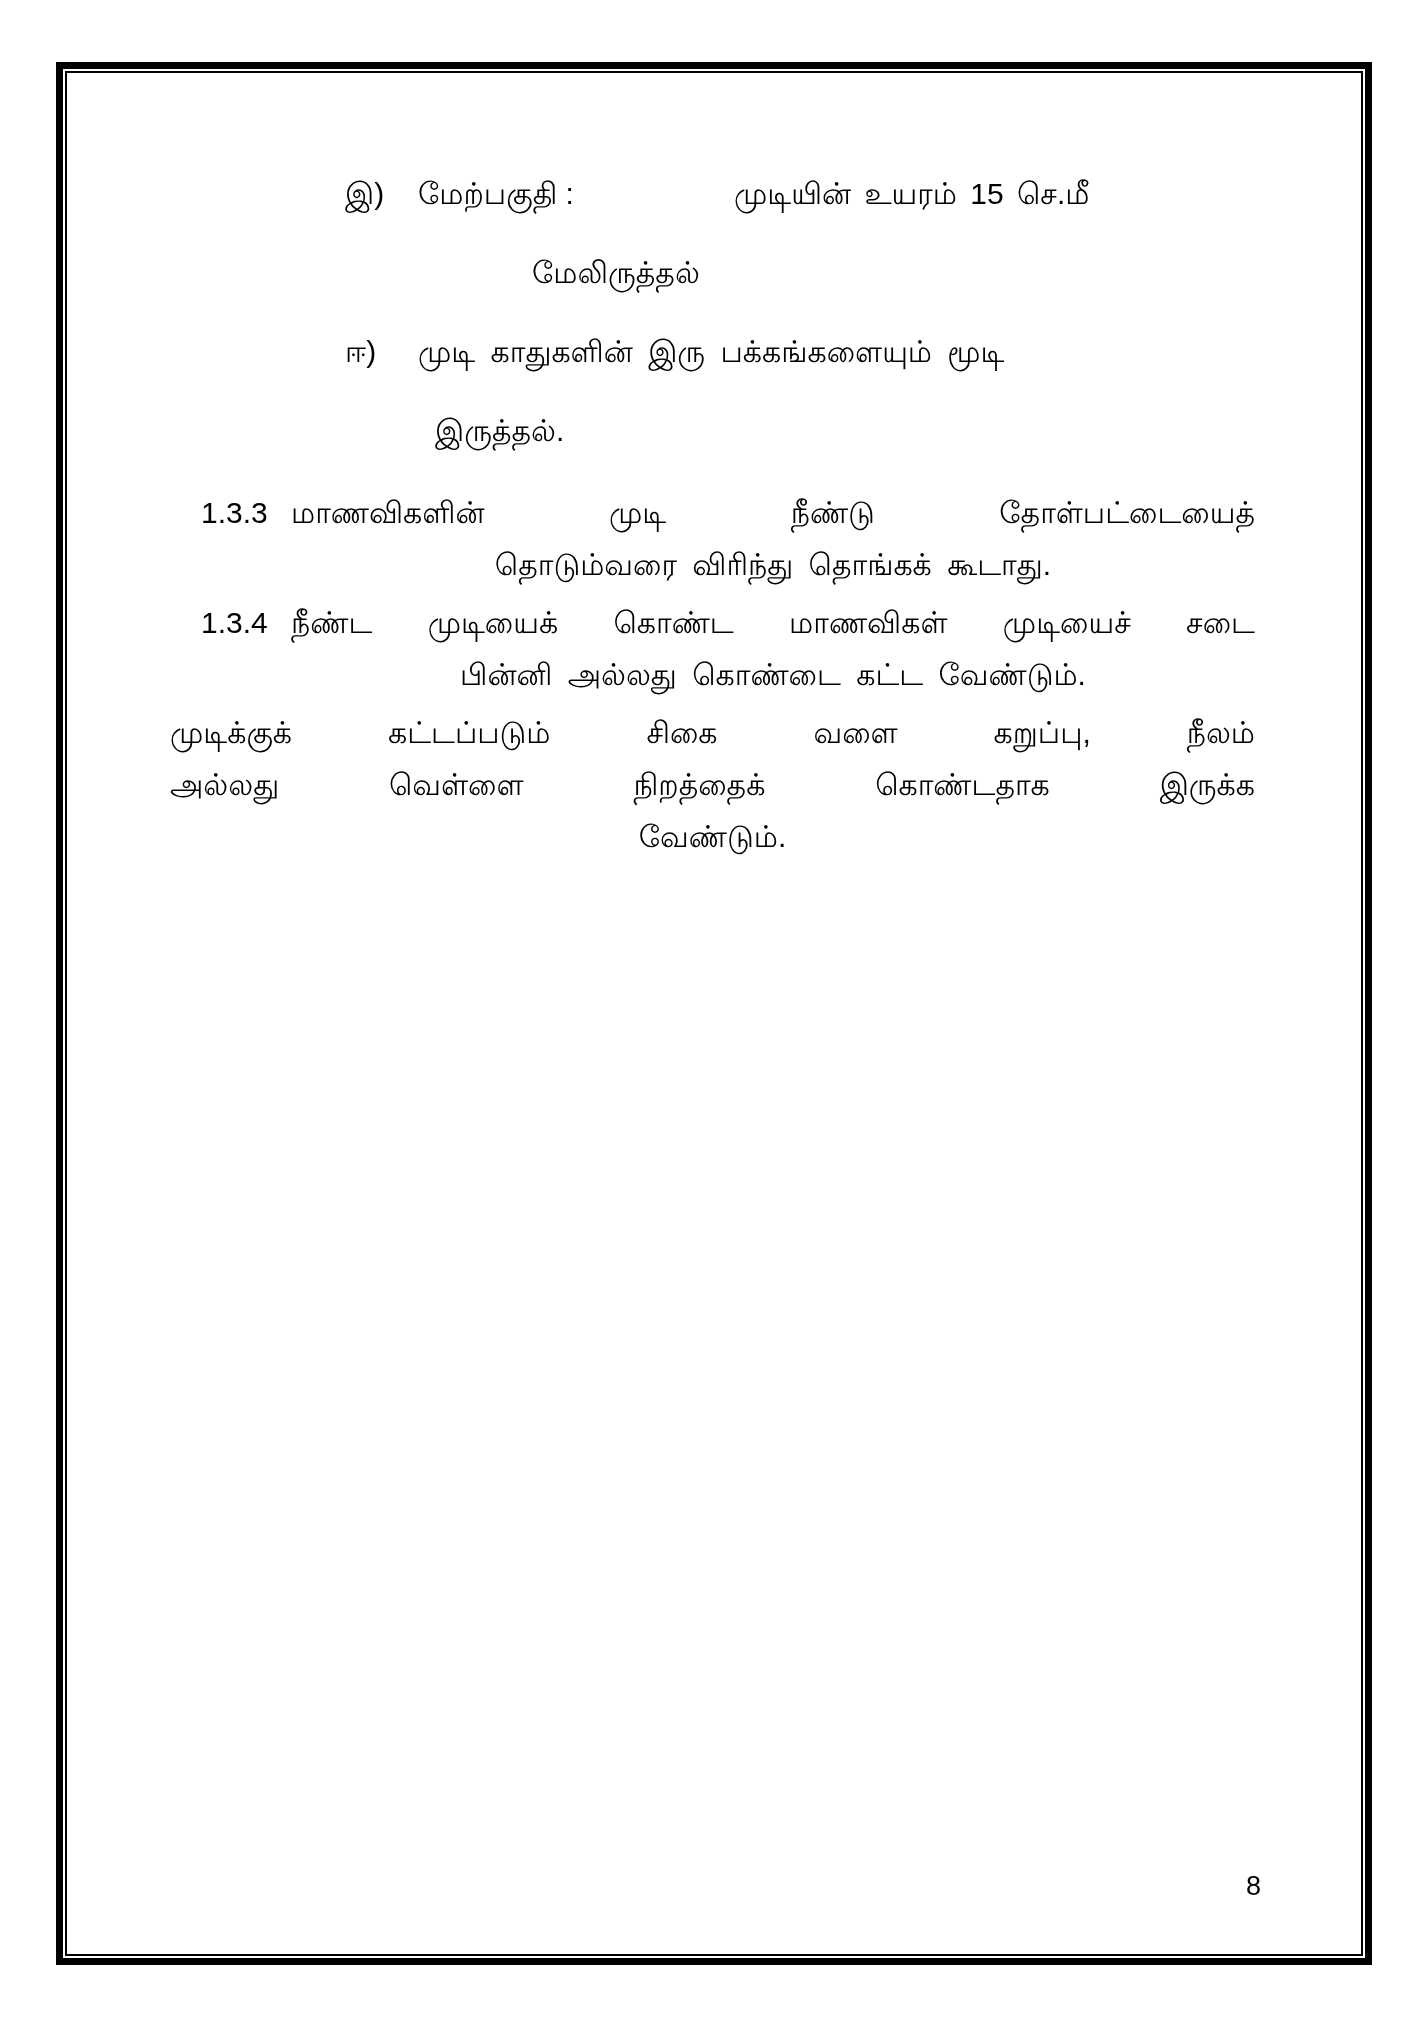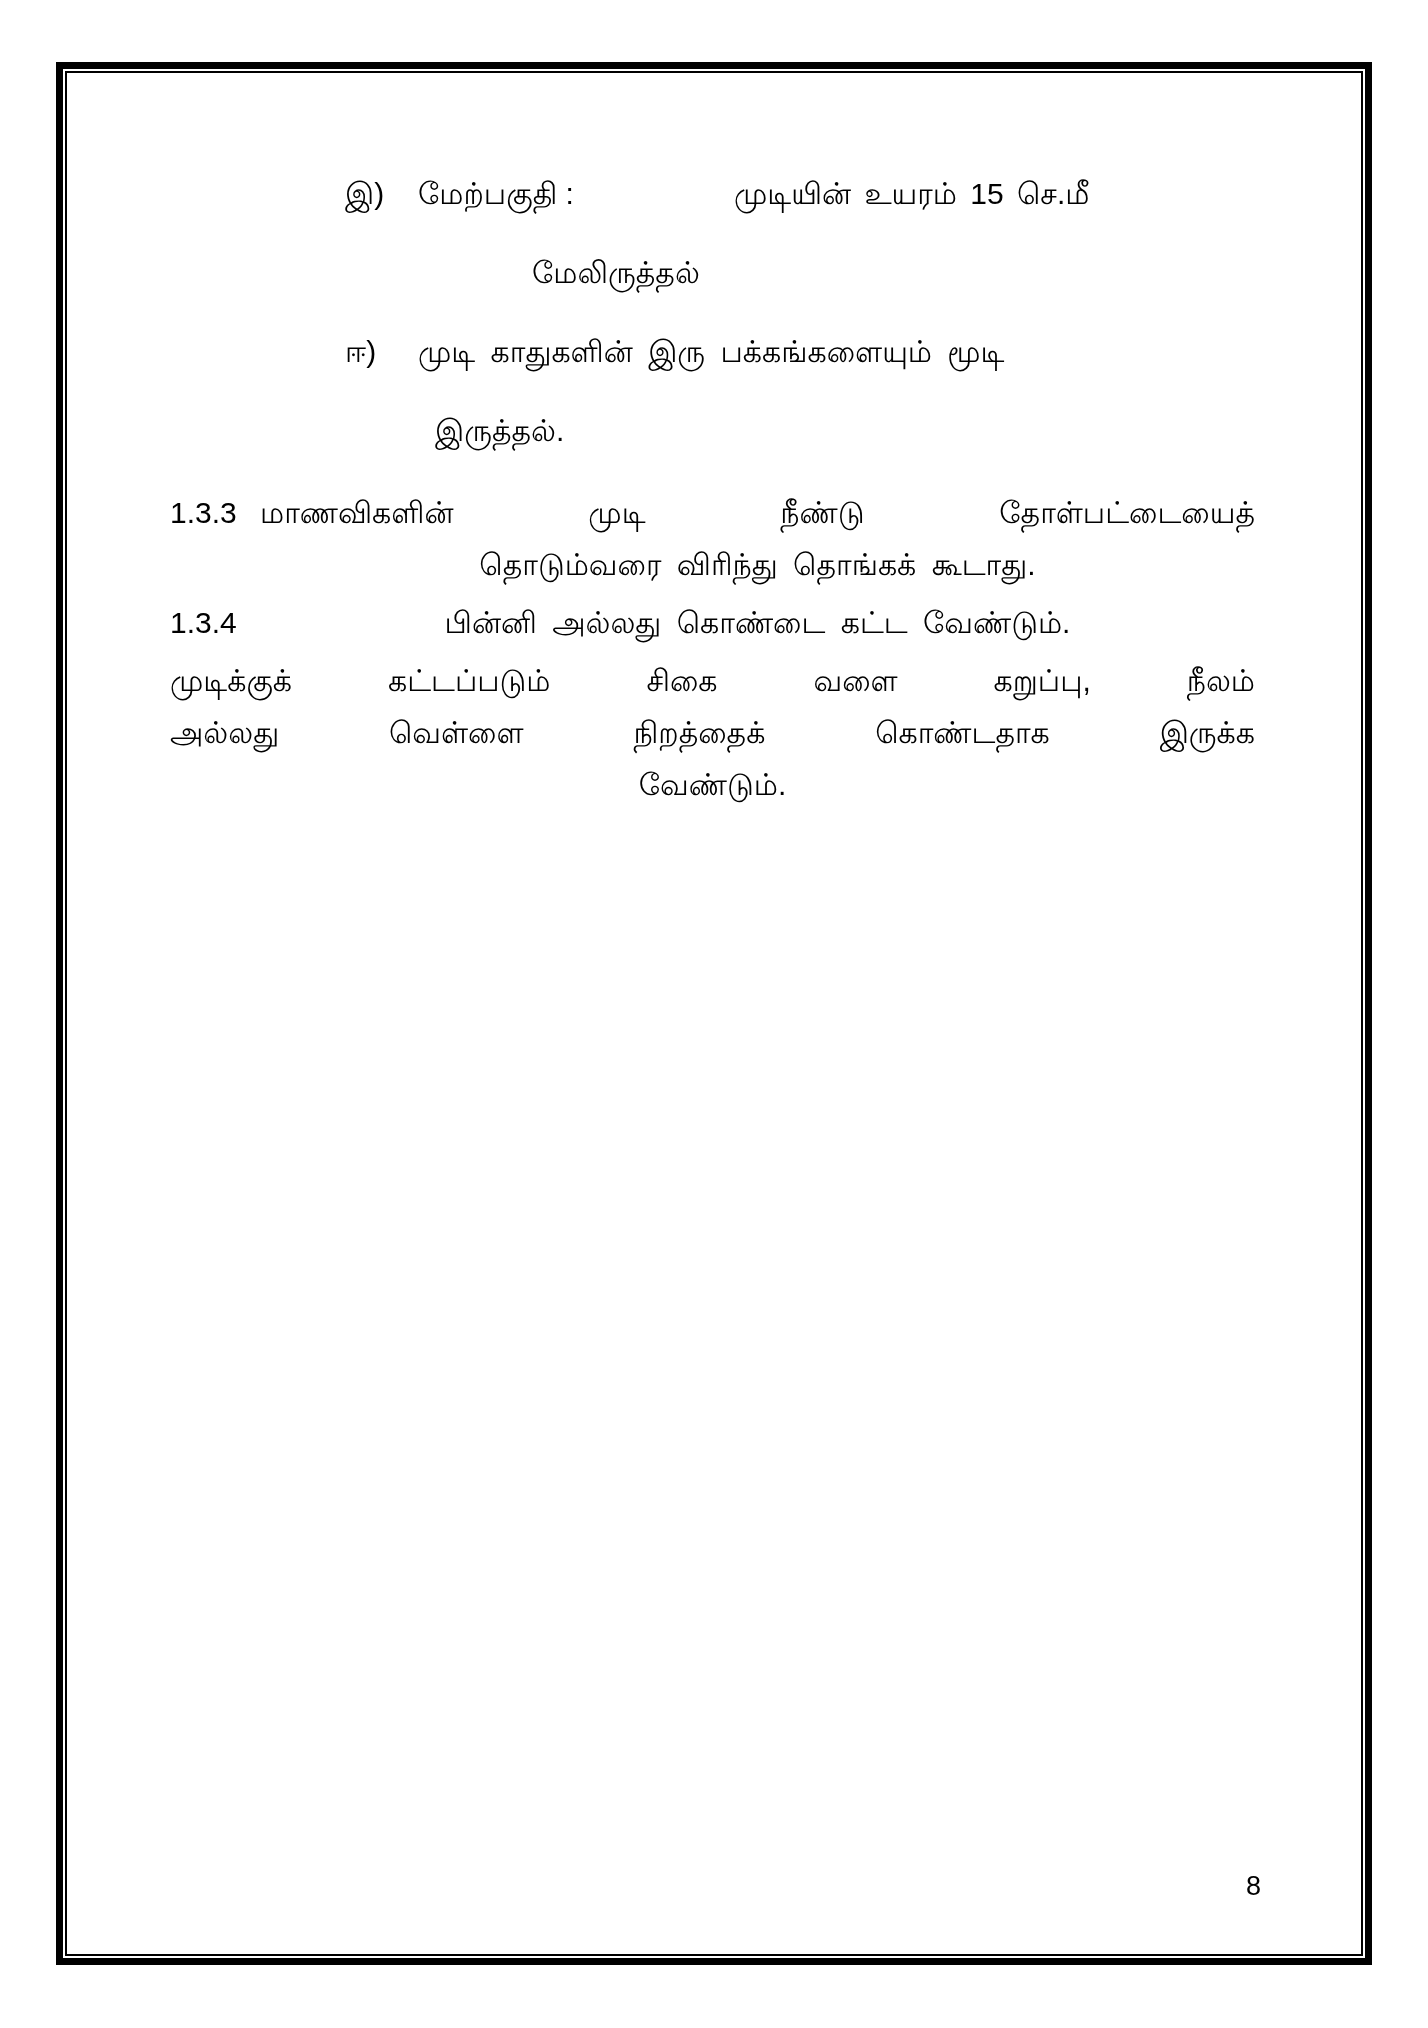--- a/index.html
+++ b/index.html
@@ -40,21 +40,21 @@
   }
   .sub-label   { position: absolute; left: 175px; }
   .sub-term    { position: absolute; left: 248px; }
   .sub-def     { position: absolute; left: 530px; word-spacing: 5px; white-space: nowrap; margin-left: 34px; }
   .sub-cont    { position: absolute; left: 362px; }
   .sub-text    { position: absolute; left: 248px; word-spacing: 7px; white-space: nowrap; }
   .sub-cont2   { position: absolute; left: 265px; }
   
   .num-list { margin-top: 10px; }
   .num-row { display: flex; margin-bottom: 6px; }
-  .num-col { flex: none; width: 90px; line-height: 52px; }
+  .num-col { flex: none; width: 90px; line-height: 52px; margin-left: 31px; }
   .text-col { flex: 1; line-height: 52px; word-spacing: 7px; }
   .jline { text-align: justify; text-align-last: justify; }
   .lline { text-align: center; }
   .page-number {
     position: absolute;
     right: 100px;
     bottom: 52px;
     font-size: 27px;
   }
 </style>
@@ -90,20 +90,21 @@
             <div class="num-col">1.3.3</div>
             <div class="text-col">
               <div class="jline">மாணவிகளின் முடி நீண்டு தோள்பட்டையைத்</div>
               <div class="lline">தொடும்வரை விரிந்து தொங்கக் கூடாது.</div>
             </div>
           </div>
 
           <div class="num-row">
             <div class="num-col">1.3.4</div>
             <div class="text-col">
+              <div class="jline">நீண்ட முடியைக் கொண்ட மாணவிகள் முடியைச் சடை</div>
               <div class="lline">பின்னி அல்லது கொண்டை கட்ட வேண்டும்.</div>
             </div>
           </div>
 
           <div class="num-row">
             <div class="text-col">
               <div class="jline">முடிக்குக் கட்டப்படும் சிகை வளை கறுப்பு, நீலம்</div>
               <div class="jline">அல்லது வெள்ளை நிறத்தைக் கொண்டதாக இருக்க</div>
               <div class="lline">வேண்டும்.</div>
             </div>

